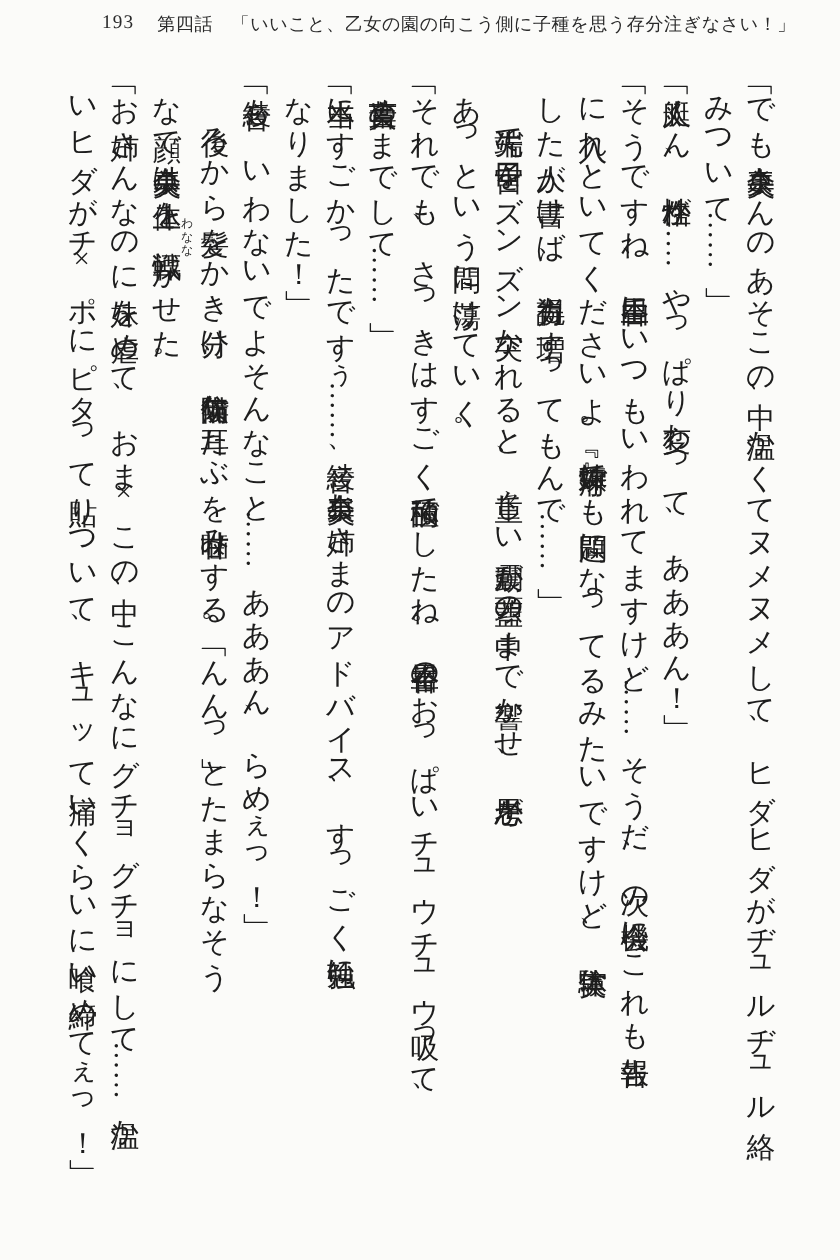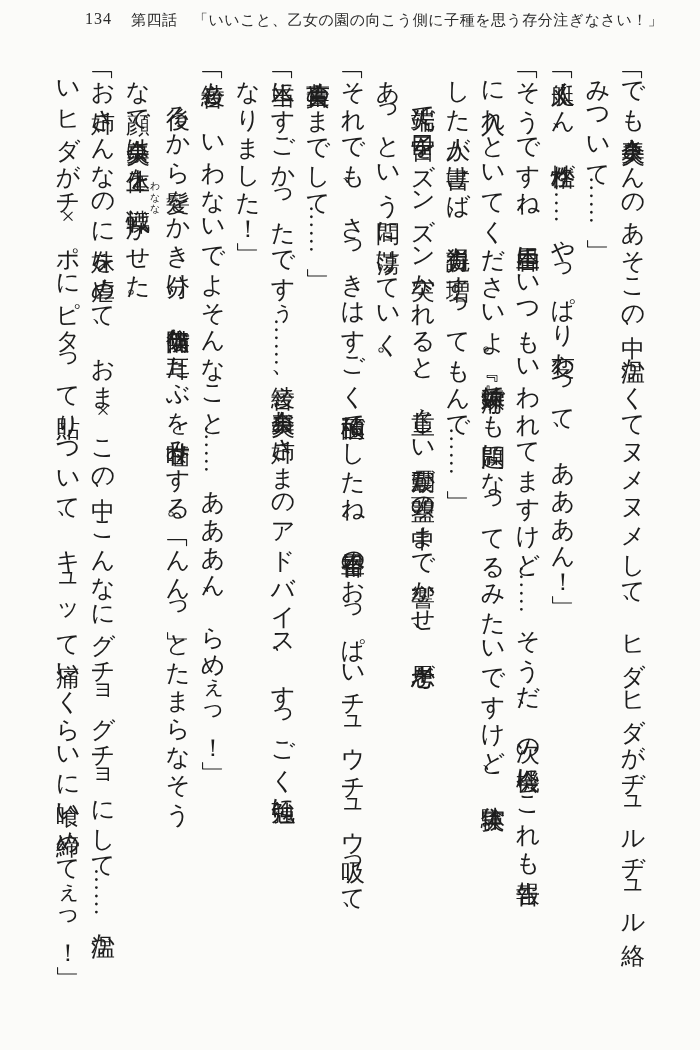--- a/index.html
+++ b/index.html
@@ -58,21 +58,21 @@
     letter-spacing: 0;
     color: #2a2a2a;
   }
 </style>
 </head>
 <body>
 
 <div class="page">
 
   <div class="running-head">
-    <span class="page-number">134</span>
+    <span class="page-number">193</span>
     <span class="chapter-title">第四話　「いいこと、乙女の園の向こう側に子種を思う存分注ぎなさい！」</span>
   </div>
 
   <div class="text-body">
     <div class="text-line">「でも奈央美さんのあそこの中、温かくてヌメヌメして、ヒダヒダがヂュルヂュル絡</div>
     <div class="text-line">みついて……」</div>
     <div class="text-line">「艇人くん、性格が……やっぱり変わって、あああん！」</div>
     <div class="text-line">「そうですね、由香里にいつもいわれてますけど……そうだ、次の機会にこれも報告</div>
     <div class="text-line">に入れといてくださいよ。『妹鎮守府』でも問題になってるみたいですけど、実体験</div>
     <div class="text-line">した人が書けば、説得力も増すってもんで……」</div>

